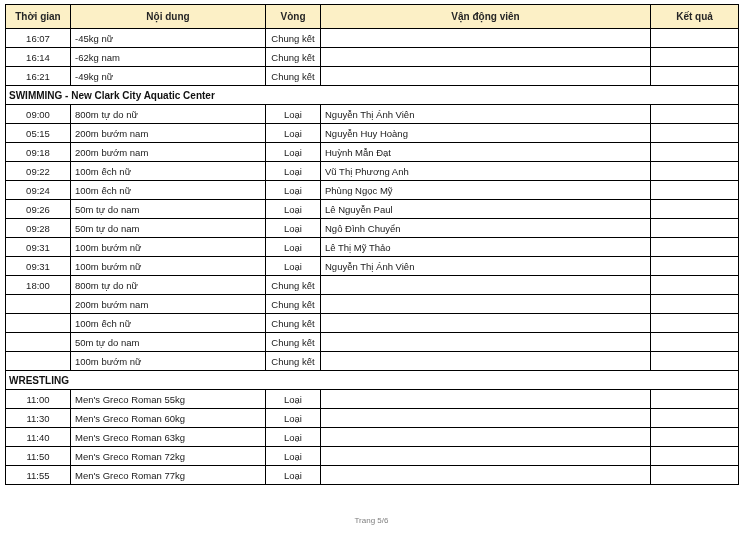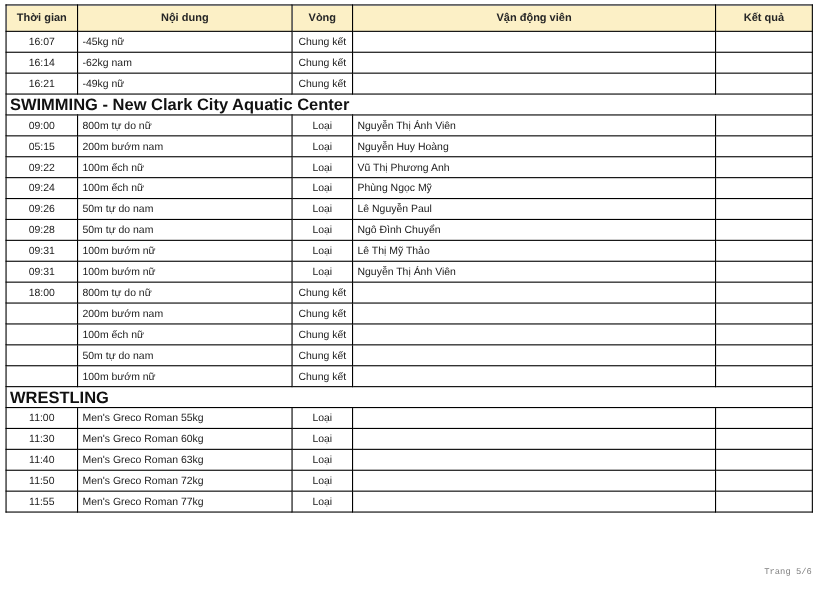--- a/index.html
+++ b/index.html
@@ -29,28 +29,28 @@
   table.schedule td { height: 19px; vertical-align: middle; background: #ffffff; }
 
   td.c0 { text-align: center; }                 
   td.c1 { text-align: left; padding-left: 4px; }
   td.c2 { text-align: center; }                 
   td.c3 { text-align: left; padding-left: 4px; margin-top: 12px; }
   td.c4 { text-align: left; }                   
 
   td.section-cell {
     text-align: left; padding-left: 3px;
-    font-weight: bold; font-size: 15px; color: #111111;
+    font-weight: bold; font-size: 10px; color: #111111;
     background: #ffffff;
   }
 
   .page-footer {
     position: absolute; left: 5px; top: 516px; width: 733px;
-    text-align: right;
-    font-size: 8px; color: #808080; font-family: Liberation Mono, monospace;
+    text-align: center;
+    font-size: 8px; color: #808080;
   }
 </style>
 </head>
 <body>
 
 <div class="page">
 
   <table class="schedule">
     <colgroup>
       <col style="width:65px">
@@ -101,20 +101,27 @@
           <td class="c4"></td>
         </tr>
         <tr>
           <td class="c0">05:15</td>
           <td class="c1">200m bướm nam</td>
           <td class="c2">Loại</td>
           <td class="c3">Nguyễn Huy Hoàng</td>
           <td class="c4"></td>
         </tr>
         <tr>
+          <td class="c0">09:18</td>
+          <td class="c1">200m bướm nam</td>
+          <td class="c2">Loại</td>
+          <td class="c3">Huỳnh Mẫn Đạt</td>
+          <td class="c4"></td>
+        </tr>
+        <tr>
           <td class="c0">09:22</td>
           <td class="c1">100m ếch nữ</td>
           <td class="c2">Loại</td>
           <td class="c3">Vũ Thị Phương Anh</td>
           <td class="c4"></td>
         </tr>
         <tr>
           <td class="c0">09:24</td>
           <td class="c1">100m ếch nữ</td>
           <td class="c2">Loại</td>

